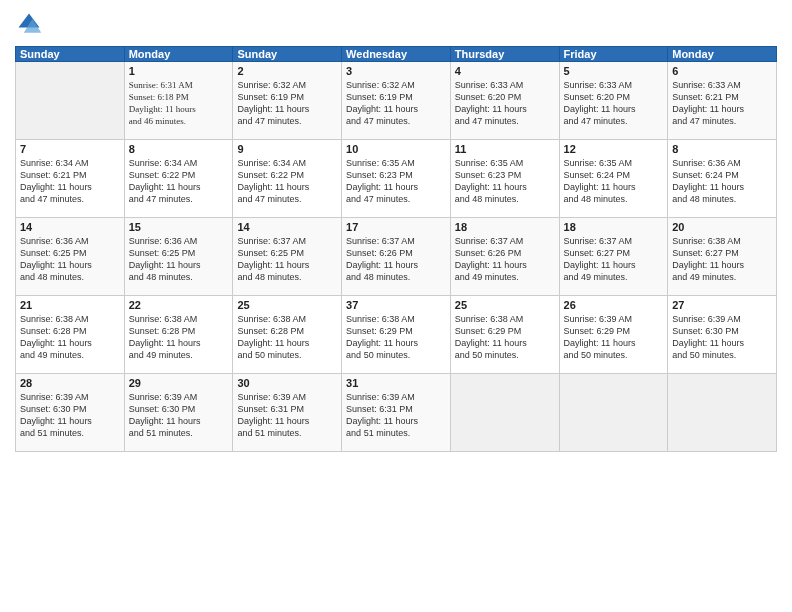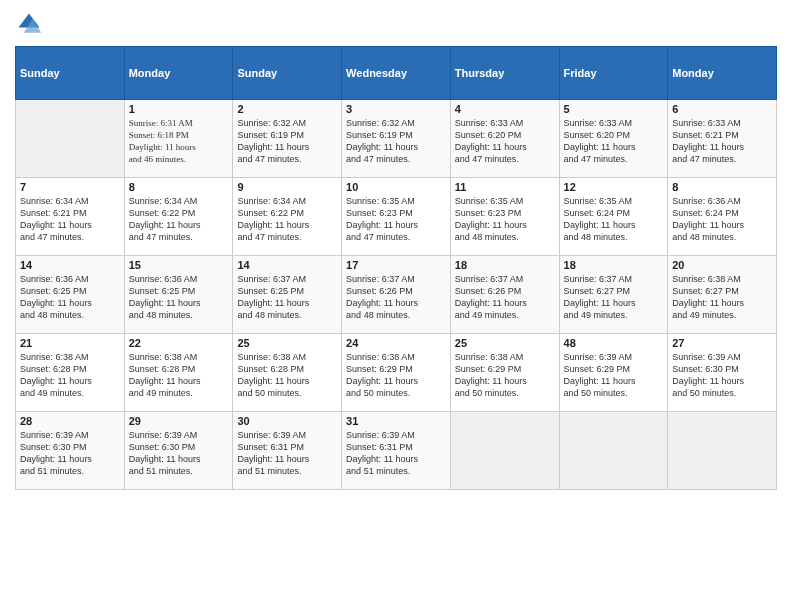--- a/index.html
+++ b/index.html
@@ -54,21 +54,21 @@
       color: #444;
     }
     table {
       width: 100%;
       border-collapse: collapse;
       font-size: 10px;
     }
     thead tr th {
       background-color: #2a6db5;
       color: #fff;
-      padding: 20px 4px;
+      padding: 1px 4px;
       font-size: 11px;
       font-weight: bold;
       text-align: left;
       border: 1px solid #1a5a9a;
     }
     tbody tr td {
       border: 1px solid #ccc;
       padding: 3px 4px;
       vertical-align: top;
       width: calc(100% / 7);
@@ -292,35 +292,35 @@
 and 49 minutes.</div>
           </td>
           <td>
             <span class="day-num">25</span>
             <div class="day-detail" style="white-space: pre-line;">Sunrise: 6:38 AM
 Sunset: 6:28 PM
 Daylight: 11 hours
 and 50 minutes.</div>
           </td>
           <td>
-            <span class="day-num">24</span>
+            <span class="day-num">37</span>
             <div class="day-detail" style="white-space: pre-line;">Sunrise: 6:38 AM
 Sunset: 6:29 PM
 Daylight: 11 hours
 and 50 minutes.</div>
           </td>
           <td>
             <span class="day-num">25</span>
             <div class="day-detail" style="white-space: pre-line;">Sunrise: 6:38 AM
 Sunset: 6:29 PM
 Daylight: 11 hours
 and 50 minutes.</div>
           </td>
           <td>
-            <span class="day-num">48</span>
+            <span class="day-num">26</span>
             <div class="day-detail" style="white-space: pre-line;">Sunrise: 6:39 AM
 Sunset: 6:29 PM
 Daylight: 11 hours
 and 50 minutes.</div>
           </td>
           <td>
             <span class="day-num">27</span>
             <div class="day-detail" style="white-space: pre-line;">Sunrise: 6:39 AM
 Sunset: 6:30 PM
 Daylight: 11 hours

